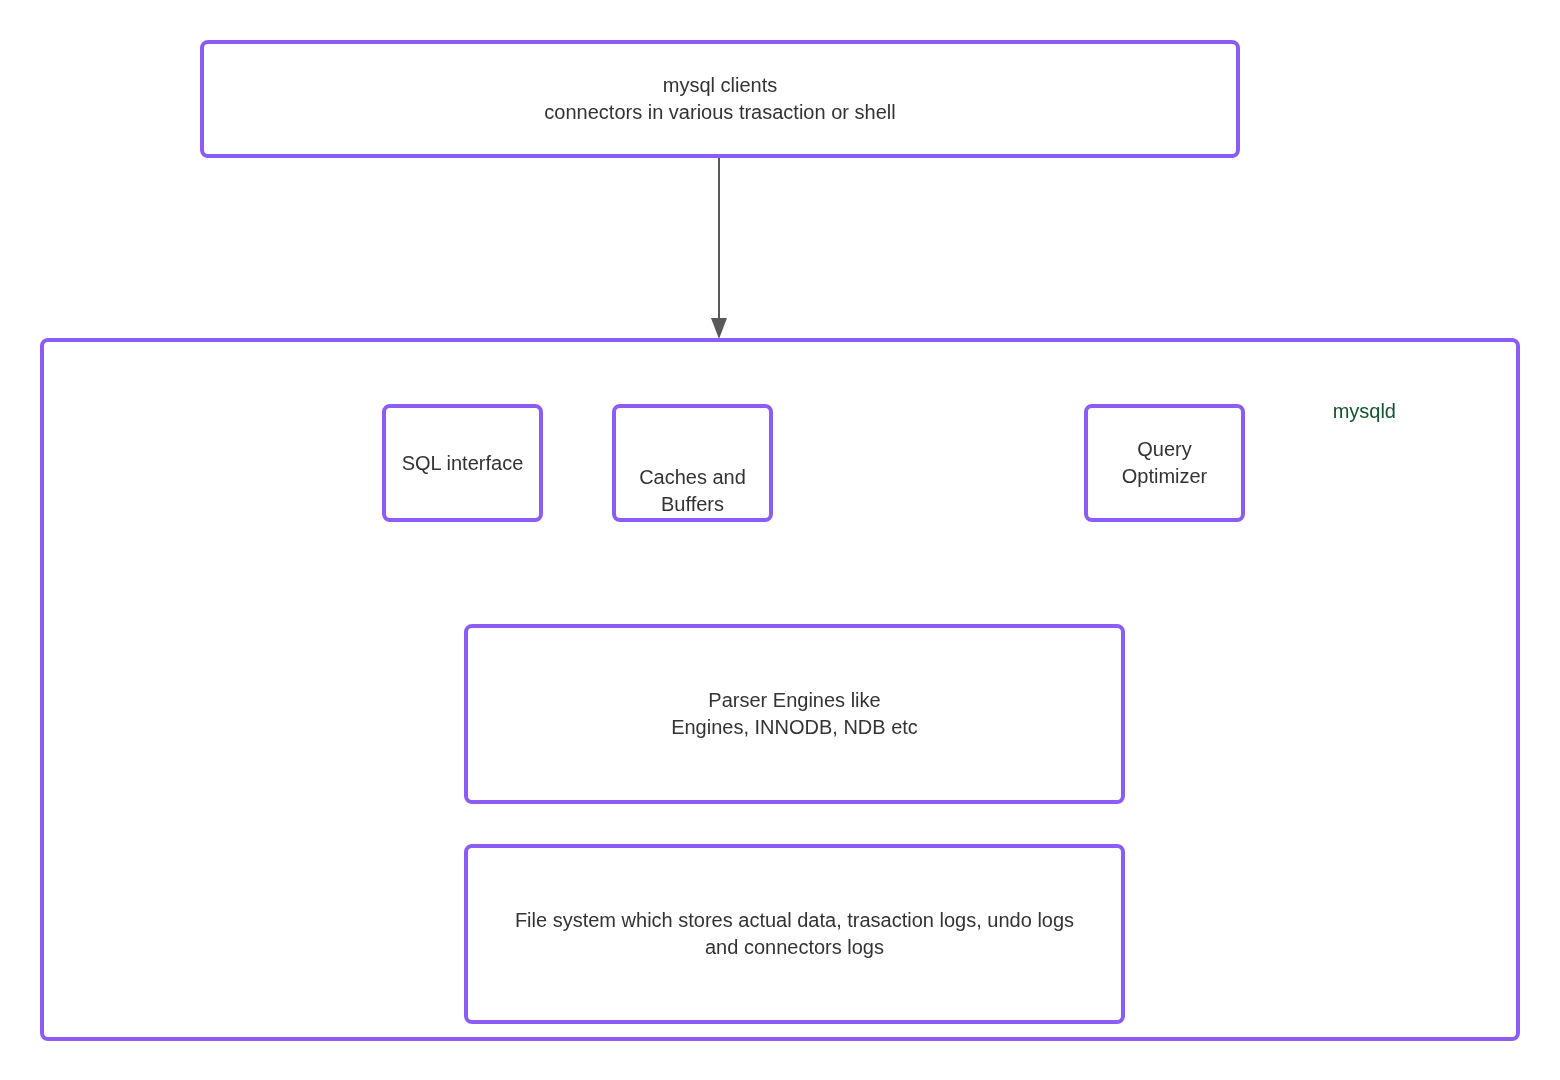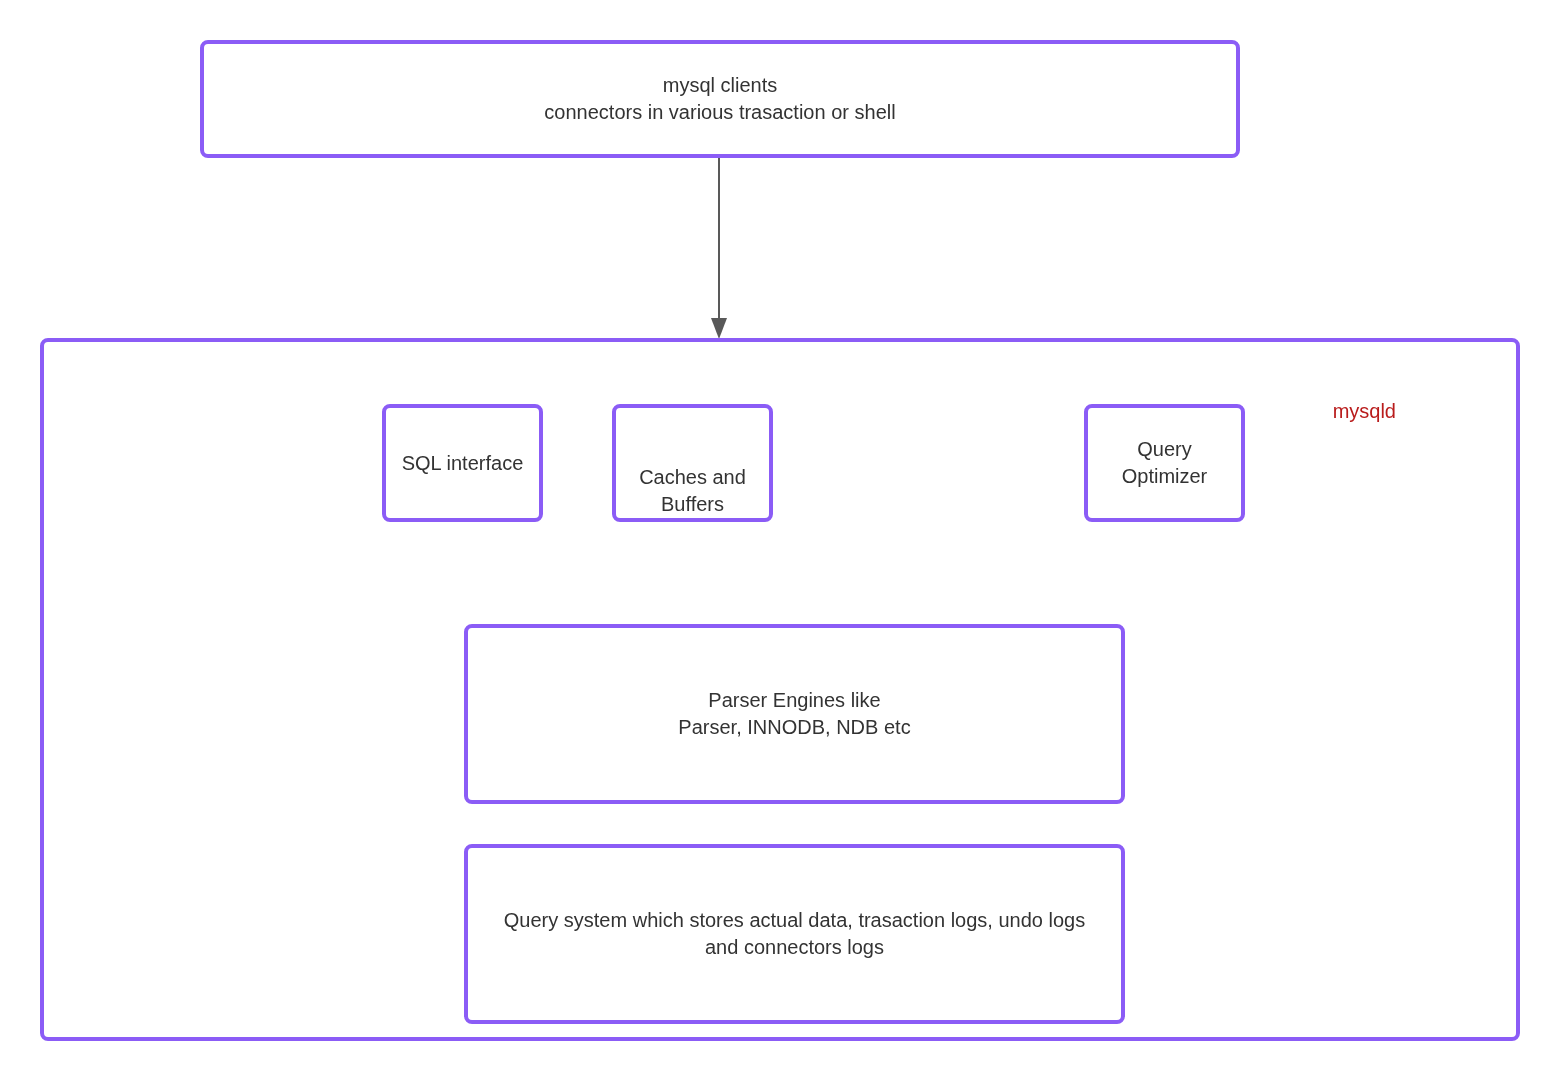--- a/index.html
+++ b/index.html
@@ -36,21 +36,21 @@
   .container-box {
     left: 40px; top: 338px;
     width: 1480px; height: 703px;
     display: block; 
   }
   .container-label {
     position: absolute;
     top: 56px; right: 120px;
     font-size: 20px;
     line-height: 27px;
-    color: #b91c1c;
+    color: #14532d;
   }
   .component {
     top: 62px;
     width: 161px; height: 118px;
     padding: 0 14px;
   }
   .comp-0 { left: 80px;   }
   .comp-1 { left: 338px;  }
   .comp-2 { left: 568px; justify-content: flex-end;  }
   .comp-3 { left: 805px;  }
@@ -93,23 +93,23 @@
     </div>
     <div class="node component comp-2">
       <div>Caches and Buffers</div>
     </div>
     <div class="node component comp-4">
       <div>Query Optimizer</div>
     </div>
 
     <div class="node storage-box">
       <div>Parser Engines like</div>
-      <div>Parser, INNODB, NDB etc</div>
+      <div>Engines, INNODB, NDB etc</div>
     </div>
 
     <div class="node filesystem-box">
-      <div>Query system which stores actual data, trasaction logs, undo logs</div>
+      <div>File system which stores actual data, trasaction logs, undo logs</div>
       <div>and connectors logs</div>
     </div>
 
   </div>
 
 </div>
 
 </body></html>

